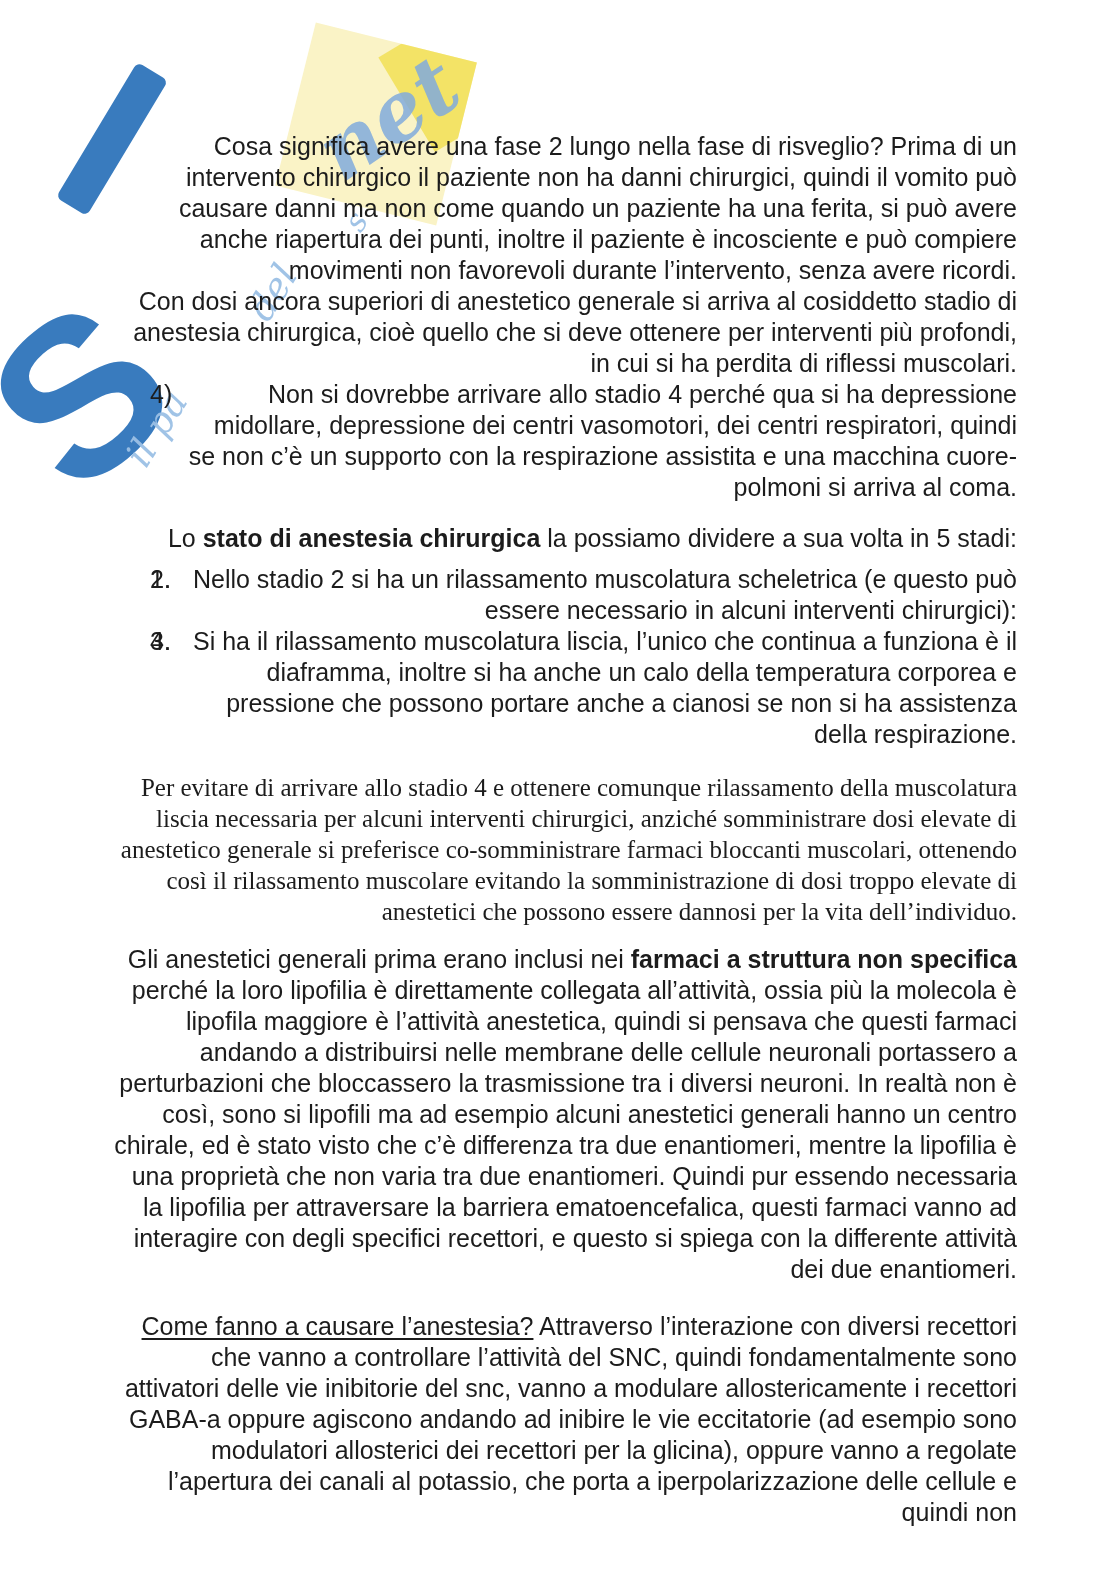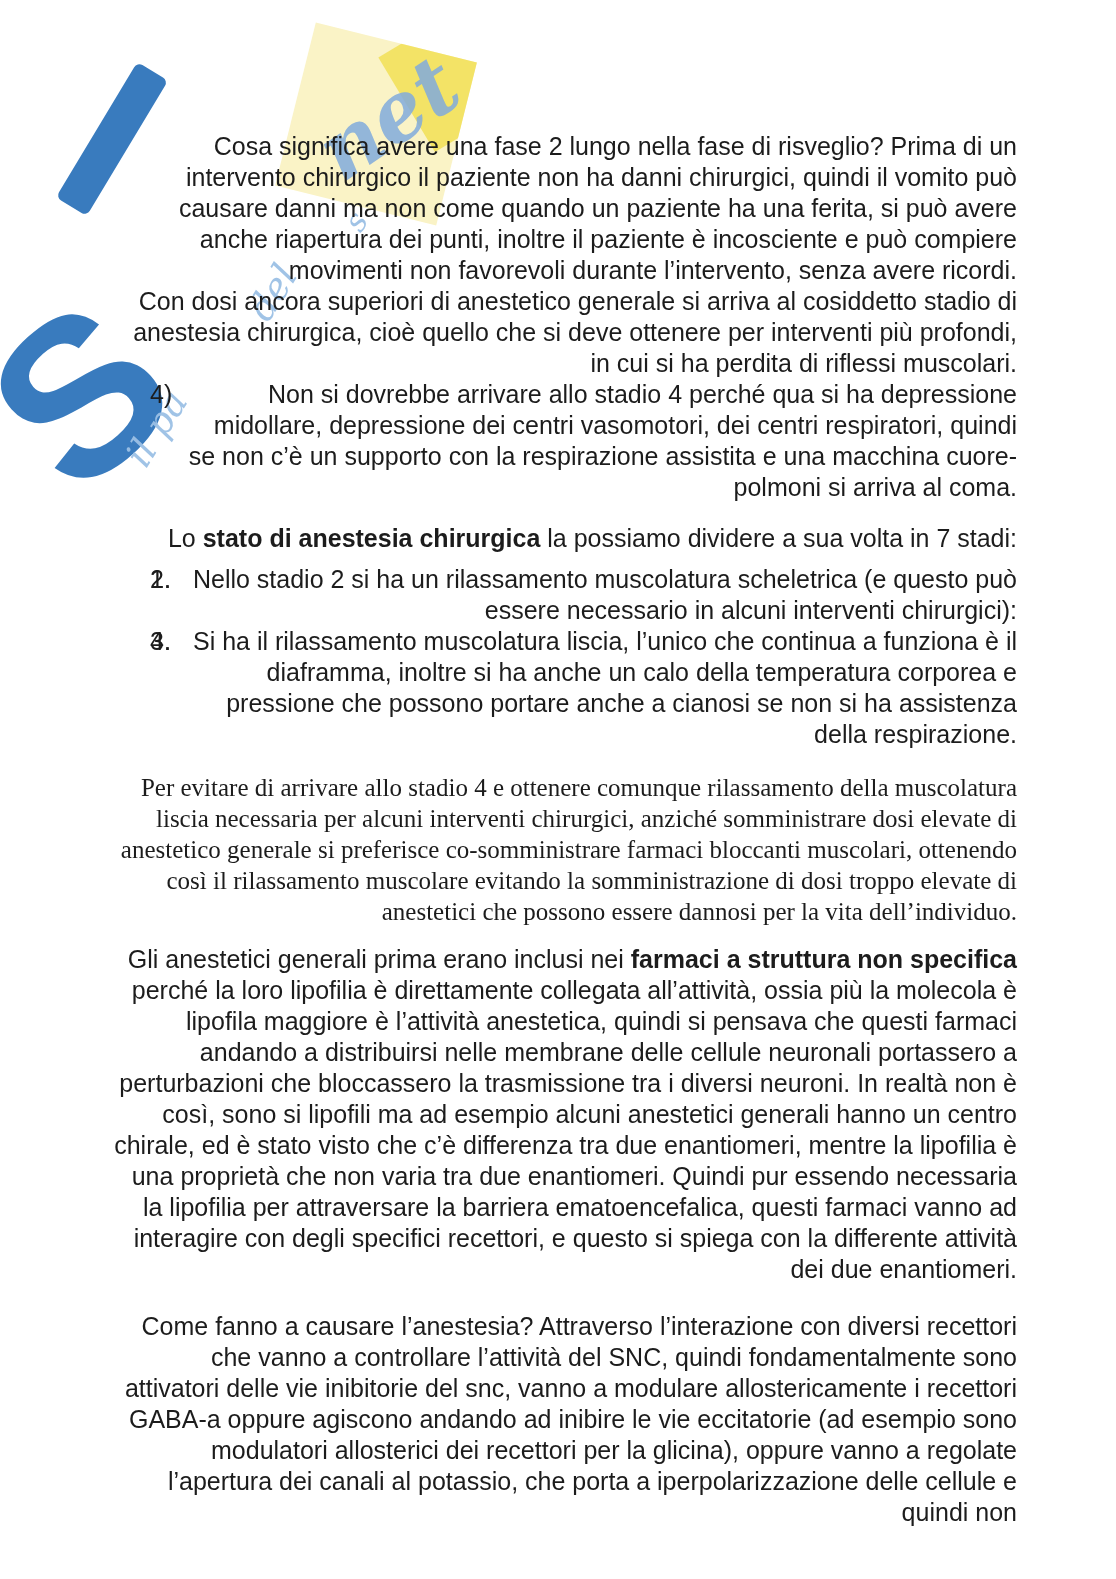--- a/index.html
+++ b/index.html
@@ -95,21 +95,21 @@
     position: relative;
     padding-left: 71px;
     margin: 0;
   }
   .li .marker {
     position: absolute;
     left: 38px;
     top: 0;
   }
   b { font-weight: bold; }
-  .ul { text-underline-offset: 3px; }
+  .ul { text-decoration: underline; text-underline-offset: 3px; }
 </style>
 </head>
 <body>
 
 <div class="page">
 
   <div class="watermark">
     <div class="wm-stroke"></div>
     <span class="wm-letter">S</span>
     <div class="wm-sticky">
@@ -125,21 +125,21 @@
 
     <p class="m0"><span>Cosa significa avere una fase 2 lungo nella fase di risveglio? Prima di un intervento chirurgico il paziente non ha danni chirurgici, quindi il vomito può causare danni ma non come quando un paziente ha una ferita, si può avere anche riapertura dei punti, inoltre il paziente è incosciente e può compiere movimenti non favorevoli durante l’intervento, senza avere ricordi.</span></p>
 
     <p class="m0"><span>Con dosi ancora superiori di anestetico generale si arriva al cosiddetto stadio di anestesia chirurgica, cioè quello che si deve ottenere per interventi più profondi, in cui si ha perdita di riflessi muscolari.</span></p>
 
     <div class="li gap20">
       <span class="marker">4)</span>
       <span>Non si dovrebbe arrivare allo stadio 4 perché qua si ha depressione midollare, depressione dei centri vasomotori, dei centri respiratori, quindi se non c’è un supporto con la respirazione assistita e una macchina cuore-polmoni si arriva al coma.</span>
     </div>
 
-    <p class="gap10"><span>Lo </span><b>stato di anestesia chirurgica</b><span> la possiamo dividere a sua volta in 7 stadi:</span></p>
+    <p class="gap10"><span>Lo </span><b>stato di anestesia chirurgica</b><span> la possiamo dividere a sua volta in 5 stadi:</span></p>
 
     <div class="gap22">
       <div class="li">
         <span class="marker">1.</span>
       </div>
       <div class="li">
         <span class="marker">2.</span>
         <span>Nello stadio 2 si ha un rilassamento muscolatura scheletrica (e questo può essere necessario in alcuni interventi chirurgici):</span>
       </div>
       <div class="li">

